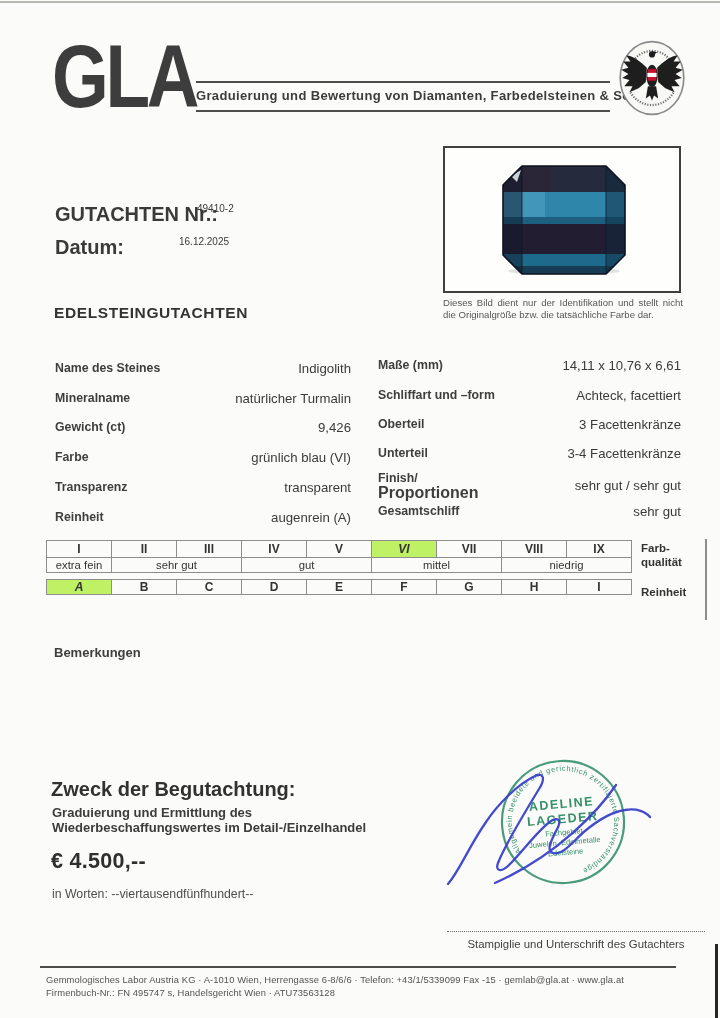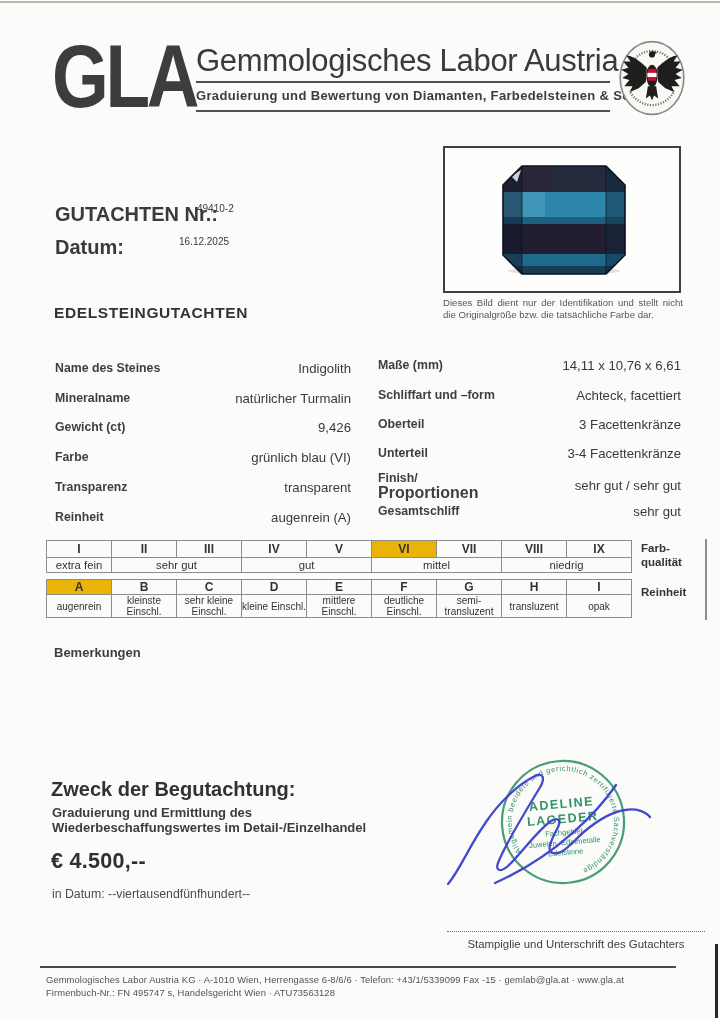--- a/index.html
+++ b/index.html
@@ -49,21 +49,21 @@
 
   
   table.grade { border-collapse:collapse; table-layout:fixed; width:586px; }
   table.grade td { border:1px solid #8d8d8d; text-align:center; padding:0; color:#333; }
   .tA { left:46px; top:540px; }
   .tB { left:46px; top:579px; }
   td.num  { height:17px; font-size:12px; font-weight:bold; }
   td.qual { height:15px; font-size:11.3px; }
   td.let  { height:15px; font-size:12px; font-weight:bold; }
   td.desc { height:23px; font-size:10px; line-height:1.1; padding:1px 2px; vertical-align:middle; }
-  td.hl { background:#eab308; }
+  td.hl { background:#bef264;font-style:italic; }
   .side-label { font-size:11.5px; font-weight:bold; color:#333; line-height:1.2; }
   .tbl-right-rule { left:705px; top:539px; width:1.5px; height:81px; background:#8d8d8d; }
 
   .remarks { left:54px; top:645px; font-size:13px; font-weight:bold; color:#3e3e3e; }
 
   
   .purpose-h { left:51px; top:778px; font-size:20px; font-weight:bold; color:#313131; }
   .purpose-l1 { left:52px; top:805px; font-size:13px; font-weight:bold; color:#3c3c3c; }
   .purpose-l2 { left:52px; top:820px; font-size:13px; font-weight:bold; color:#3c3c3c; }
   .value-line { left:51px; top:849px; display:flex; gap:15px; }
@@ -85,21 +85,20 @@
   .scan-right { left:715px; top:944px; width:3px; height:74px; background:#262626; }
 </style>
 </head>
 <body>
 
 <div id="doc">
 
   <div class="abs scan-top"></div>
 
   <div class="abs gla-logo">GLA</div>
-  <div class="abs hdr-title">Gemmologisches Labor Austria</div>
   <div class="abs hdr-rule1"></div>
   <div class="abs hdr-subtitle">Graduierung und Bewertung von Diamanten, Farbedelsteinen &amp; Schmuck</div>
   <div class="abs hdr-rule2"></div>
 
   <svg class="abs emblem" viewBox="0 0 70 76">
     <ellipse cx="35" cy="38" rx="31" ry="35.5" fill="#f8f8f5" stroke="#8a8a8a" stroke-width="1.6"></ellipse>
     <path d="M 17,21 A 23,25 0 0 1 53,21" stroke="#6a6a6a" stroke-width="2.2" fill="none" stroke-dasharray="1.1,1.5"></path>
     <path d="M 14,52 A 25,27 0 0 0 56,52" stroke="#6a6a6a" stroke-width="2.2" fill="none" stroke-dasharray="1.1,1.5"></path>
     <g fill="#1e1e1e">
       <circle cx="35" cy="15" r="3"></circle>
@@ -234,51 +233,40 @@
       <td class="let hl">A</td>
       <td class="let">B</td>
       <td class="let">C</td>
       <td class="let">D</td>
       <td class="let">E</td>
       <td class="let">F</td>
       <td class="let">G</td>
       <td class="let">H</td>
       <td class="let">I</td>
     </tr>
-    <tr>
-      <td class="desc">augenrein</td>
-      <td class="desc">kleinste Einschl.</td>
-      <td class="desc">sehr kleine Einschl.</td>
-      <td class="desc">kleine Einschl.</td>
-      <td class="desc">mittlere Einschl.</td>
-      <td class="desc">deutliche Einschl.</td>
-      <td class="desc">semi-transluzent</td>
-      <td class="desc">transluzent</td>
-      <td class="desc">opak</td>
-    </tr>
   </tbody>
     </table>
 
   <div class="abs side-label" style="left:641px; top:542px;">
     <div>Farb-</div>
     <div>qualität</div>
   </div>
   <div class="abs side-label" style="left:641px; top:586px;">Reinheit</div>
   <div class="abs tbl-right-rule"></div>
 
   <div class="abs remarks">Bemerkungen</div>
 
   <div class="abs purpose-h">Zweck der Begutachtung:</div>
   <div class="abs purpose-l1">Graduierung und Ermittlung des</div>
   <div class="abs purpose-l2">Wiederbeschaffungswertes im Detail-/Einzelhandel</div>
 
   <div class="abs value-line">
     <span>€ 4.500,--</span>
   </div>
-  <div class="abs in-words">in Datum: --viertausendfünfhundert--</div>
+  <div class="abs in-words">in Worten: --viertausendfünfhundert--</div>
 
   <svg class="abs stamp-svg" viewBox="0 0 256 168">
     <defs>
       <path id="ringPath" d="M 81,98 A 51,51 0 1 1 169,46 A 51,51 0 1 1 81,98"></path>
     </defs>
     <g transform="rotate(-5 125 72)">
       <circle cx="125" cy="72" r="61" fill="none" stroke="#35906a" stroke-width="2.2" opacity="0.9"></circle>
       <text font-size="7.4" fill="#35906a" letter-spacing="0.7" font-family="Liberation Sans, sans-serif">
         <textPath href="#ringPath">Allgemein beeidete und gerichtlich zertifizierte Sachverständige</textPath>
       </text>

